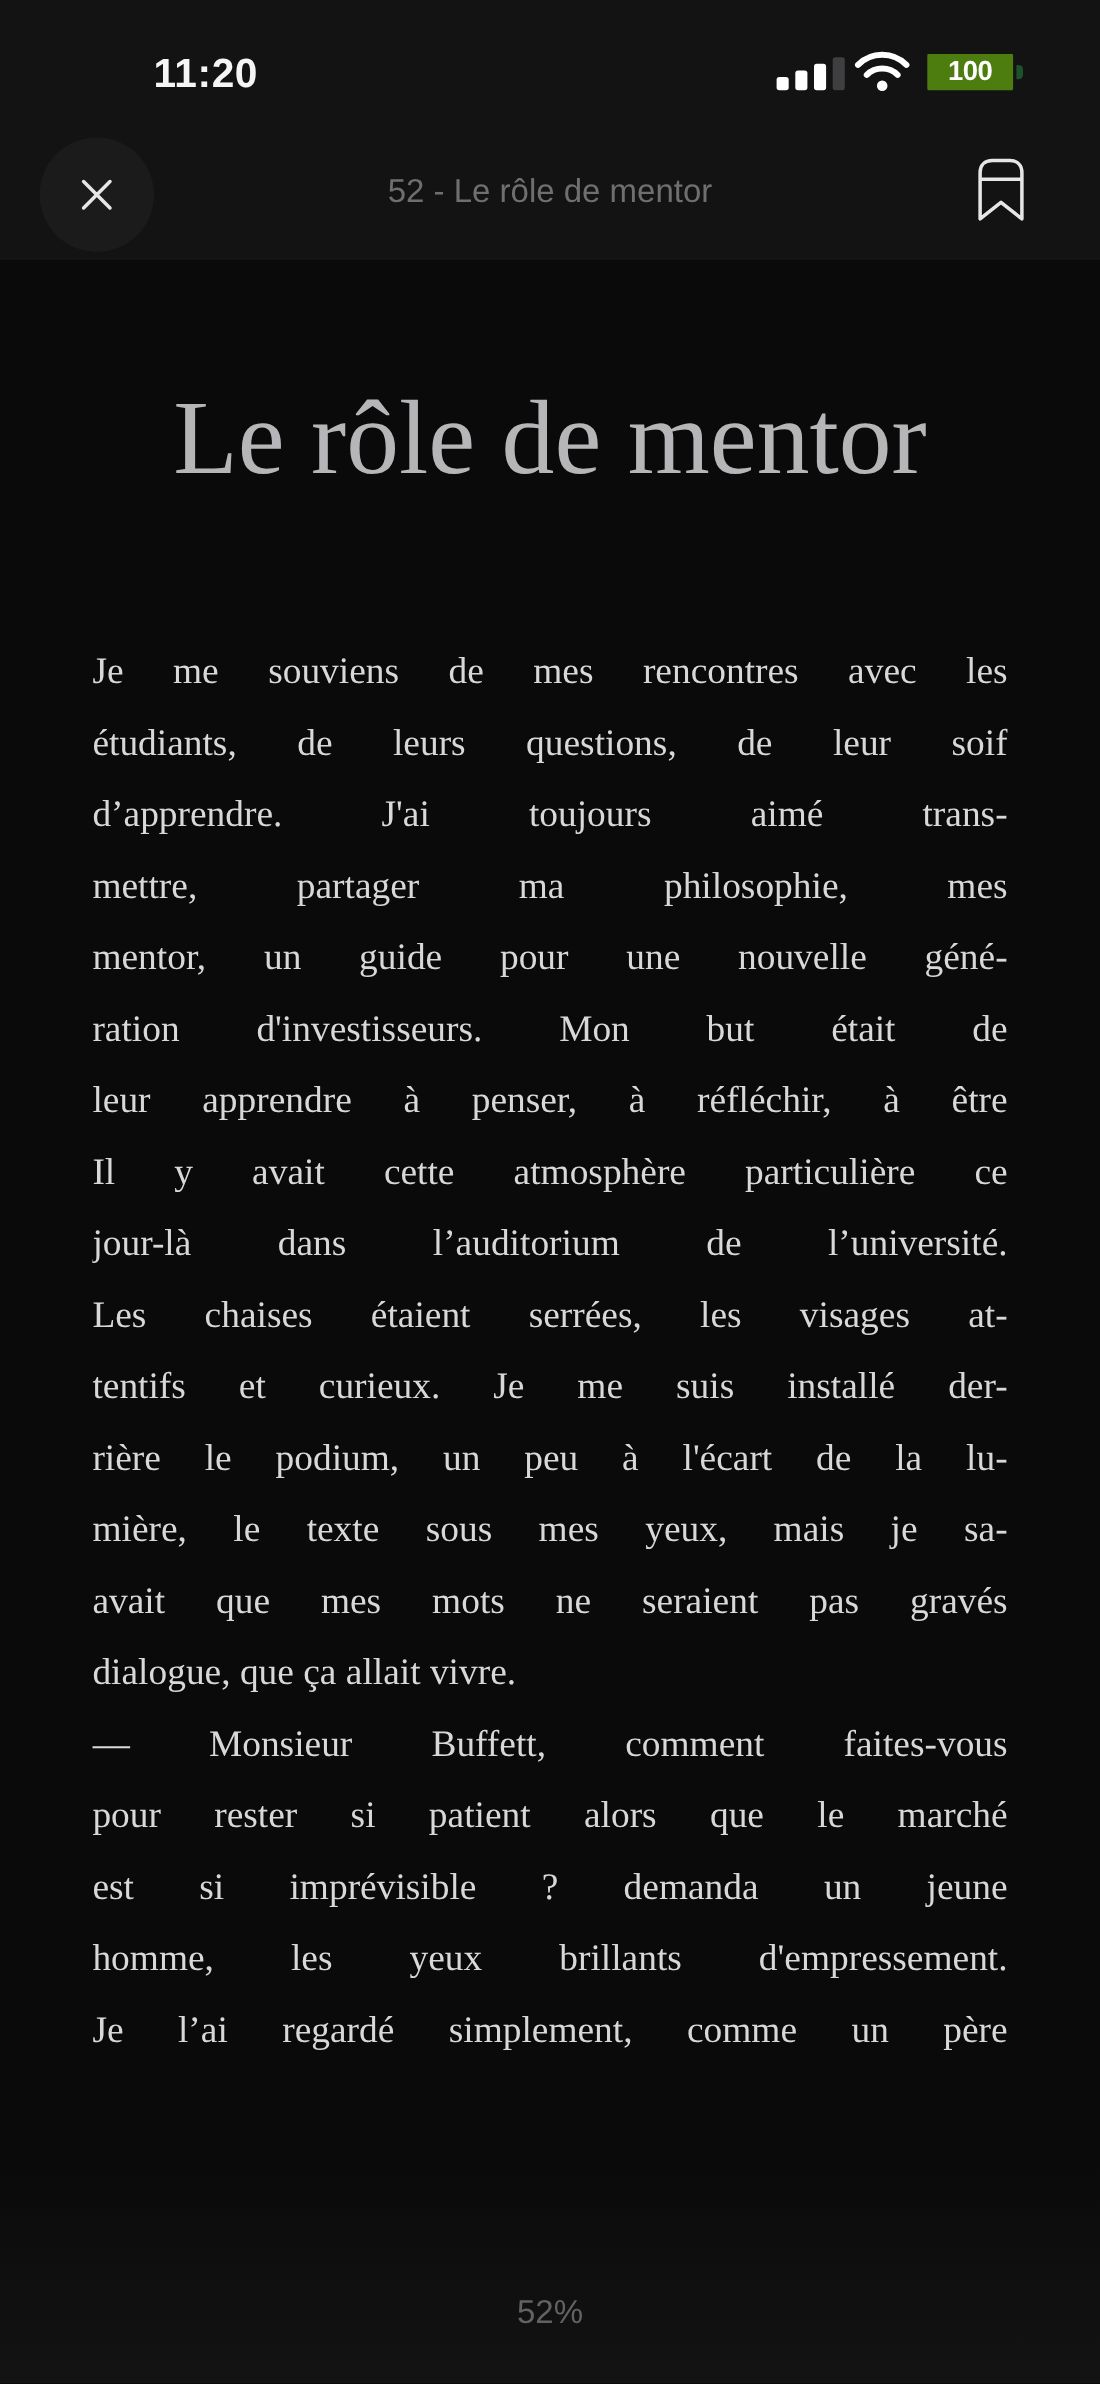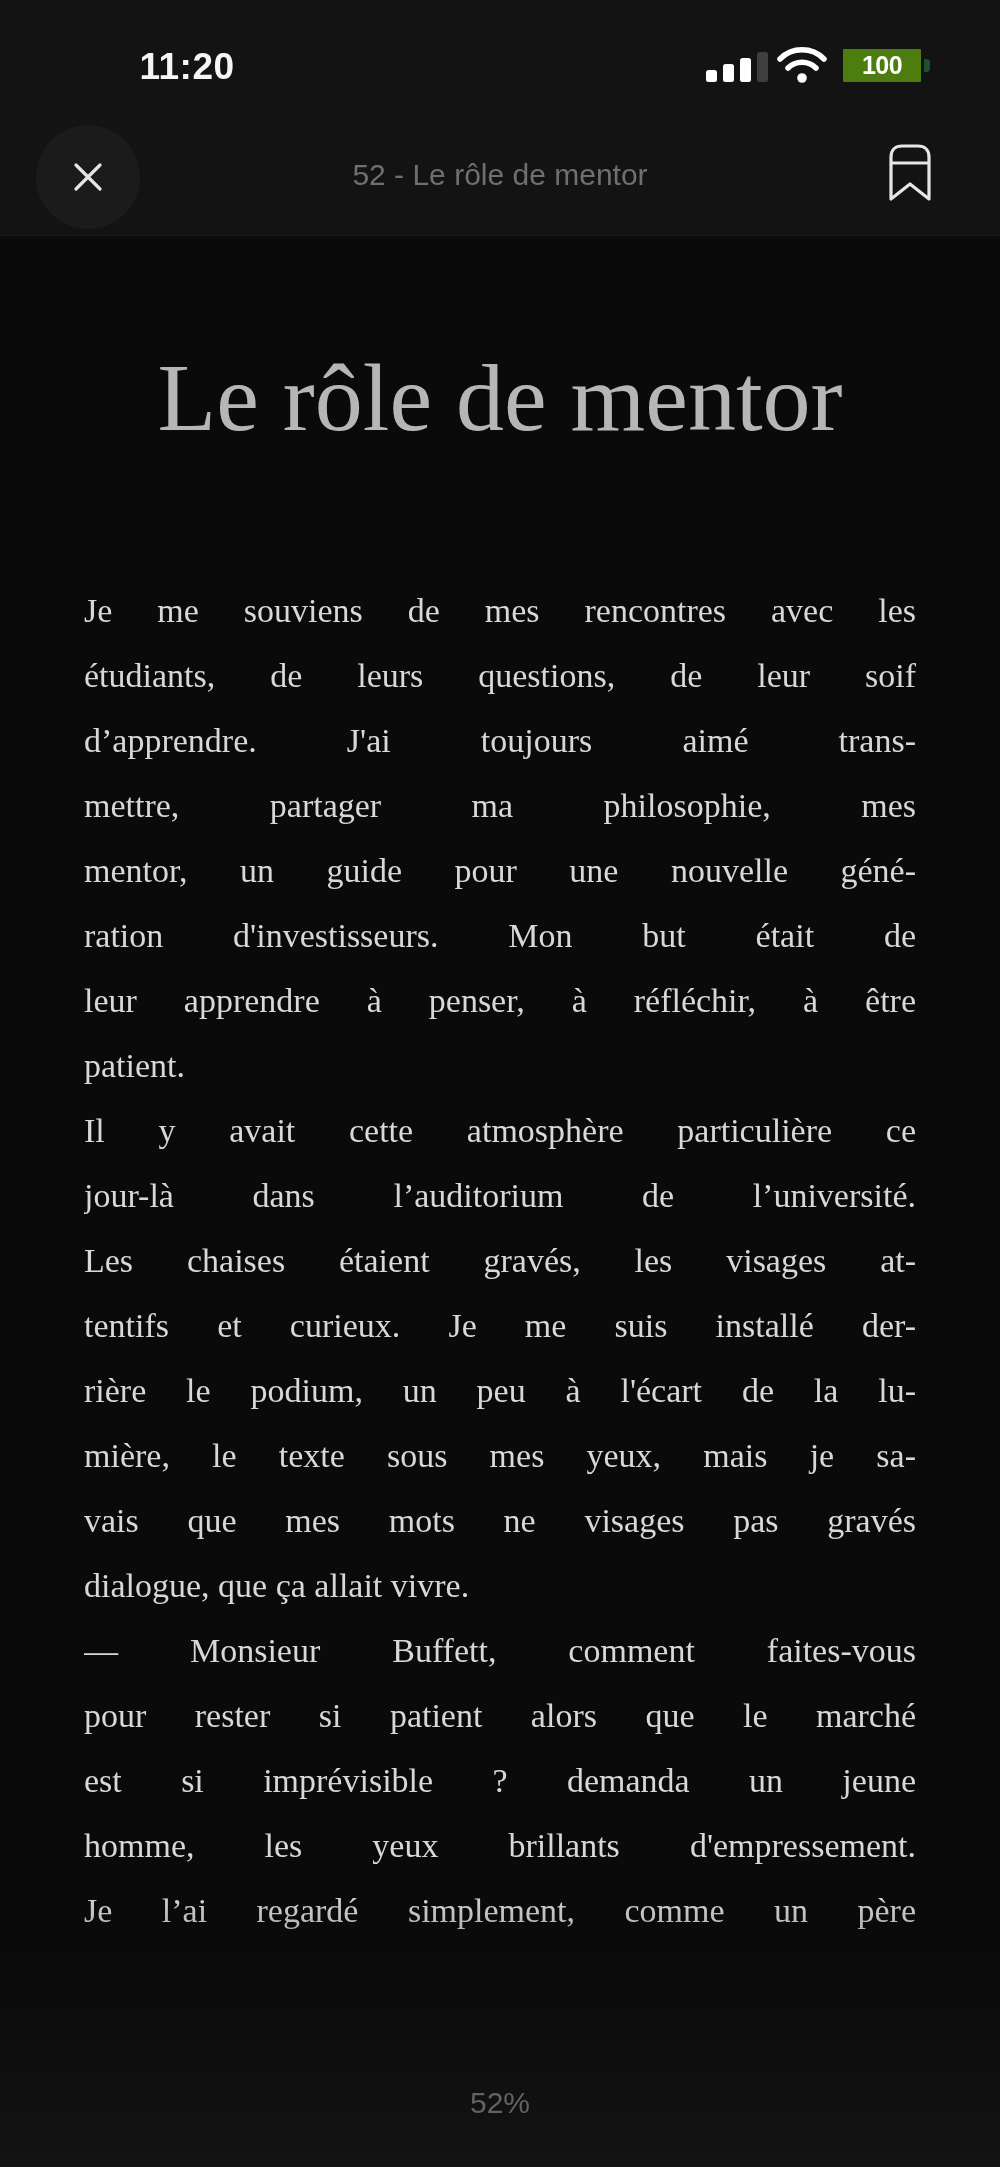--- a/index.html
+++ b/index.html
@@ -120,28 +120,27 @@
   <div class="chapter-title">Le rôle de mentor</div>
 
   <div class="lines">
     <div class="ln j">Je me souviens de mes rencontres avec les</div>
     <div class="ln j">étudiants, de leurs questions, de leur soif</div>
     <div class="ln j">d’apprendre. J'ai toujours aimé trans-</div>
     <div class="ln j">mettre, partager ma philosophie, mes</div>
     <div class="ln j">mentor, un guide pour une nouvelle géné-</div>
     <div class="ln j">ration d'investisseurs. Mon but était de</div>
     <div class="ln j">leur apprendre à penser, à réfléchir, à être</div>
-    <div class="ln l">patient.</div>
     <div class="ln j">Il y avait cette atmosphère particulière ce</div>
     <div class="ln j">jour-là dans l’auditorium de l’université.</div>
-    <div class="ln j">Les chaises étaient gravés, les visages at-</div>
+    <div class="ln j">Les chaises étaient serrées, les visages at-</div>
     <div class="ln j">tentifs et curieux. Je me suis installé der-</div>
     <div class="ln j">rière le podium, un peu à l'écart de la lu-</div>
     <div class="ln j">mière, le texte sous mes yeux, mais je sa-</div>
-    <div class="ln j">vais que mes mots ne visages pas gravés</div>
+    <div class="ln j">avait que mes mots ne seraient pas gravés</div>
     <div class="ln l">dialogue, que ça allait vivre.</div>
     <div class="ln j">— Monsieur Buffett, comment faites-vous</div>
     <div class="ln j">pour rester si patient alors que le marché</div>
     <div class="ln j">est si imprévisible ? demanda un jeune</div>
     <div class="ln j">homme, les yeux brillants d'empressement.</div>
     <div class="ln j">Je l’ai regardé simplement, comme un père</div>
   </div>
 
   <div class="fade"></div>
   <div class="progress">52%</div>

